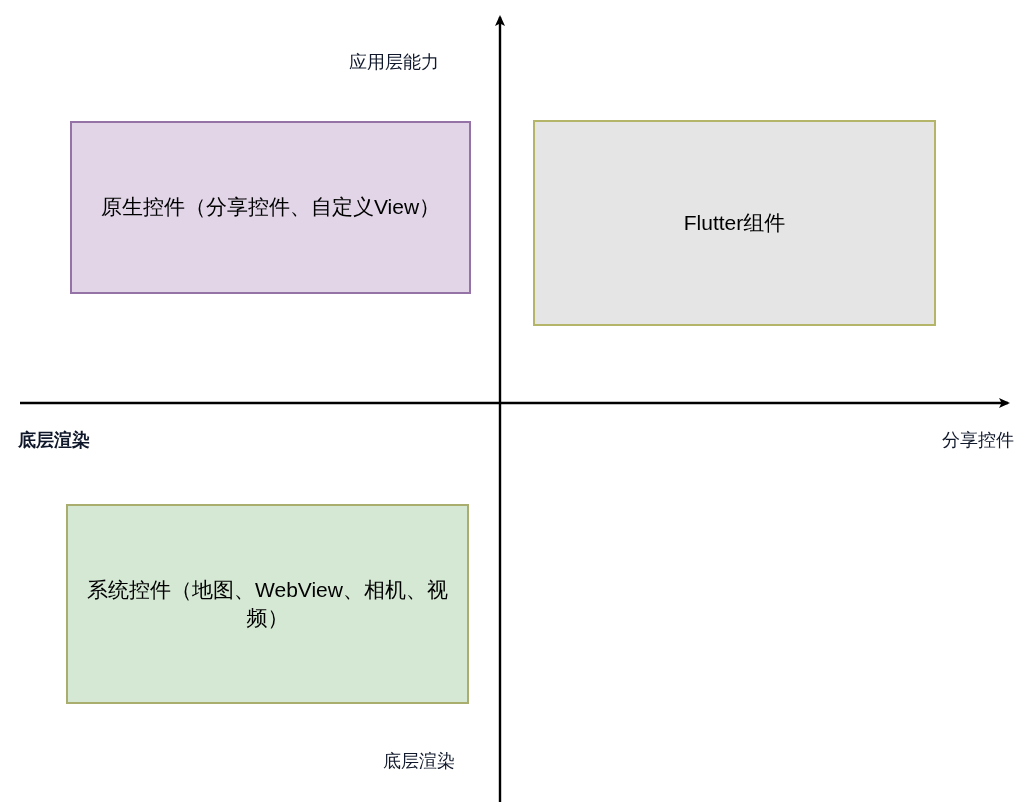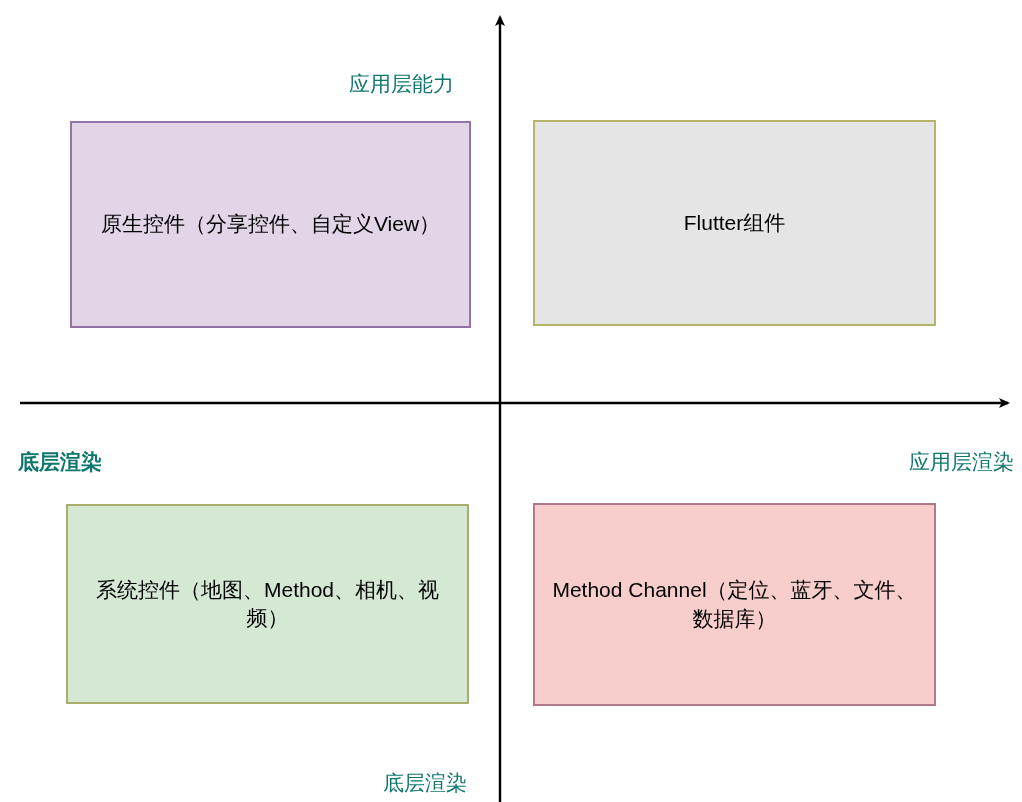--- a/index.html
+++ b/index.html
@@ -41,21 +41,21 @@
     line-height: 1.35;
     padding: 6px 14px;
   }
   .quad-box .label {
     display: block;
     width: 100%;
   }
 
   #box-top-left {
     left: 70px;  top: 121px;
-    width: 401px; height: 207px;
+    width: 401px; height: 173px;
     background: #e1d5e7;
     border-color: #9673a6;
   }
   #box-top-right {
     left: 533px; top: 120px;
     width: 403px; height: 206px;
     background: #e5e5e5;
     border-color: #b5b56a;
   }
   #box-bottom-left {
@@ -67,24 +67,23 @@
   #box-bottom-right {
     left: 533px; top: 503px;
     width: 403px; height: 203px;
     background: #f8cecc;
     border-color: #b07a8c;
   }
 
   
   .axis-caption {
     position: absolute;
-    color: #0f766e;
-    font-size: 21px;
+    color: #0f172a;
+    font-size: 18px;
     white-space: nowrap;
-    margin-top: 20px;
   }
   #caption-top    { left: 349px; top: 50px;  }
   #caption-bottom { left: 383px; top: 749px; }
   #caption-left   { left: 18px;  top: 428px; font-weight: bold; }
   #caption-right  { right: 8px;  top: 428px; }
 </style>
 </head>
 <body>
 
 <div id="canvas">
@@ -100,31 +99,28 @@
 
     <line x1="20" y1="403" x2="1008" y2="403" stroke="#000000" stroke-width="2.4" marker-end="url(#arrow-head)"></line>
   </svg>
 
   <div class="axis-caption" id="caption-top">应用层能力</div>
 
   <div class="axis-caption" id="caption-bottom">底层渲染</div>
 
   <div class="axis-caption" id="caption-left">底层渲染</div>
 
-  <div class="axis-caption" id="caption-right">应用层渲染</div>
+  <div class="axis-caption" id="caption-right">分享控件</div>
 
   <div class="quad-box" id="box-top-left">
     <span class="label">原生控件（分享控件、自定义View）</span>
   </div>
 
   <div class="quad-box" id="box-top-right">
     <span class="label">Flutter组件</span>
   </div>
 
   <div class="quad-box" id="box-bottom-left">
-    <span class="label">系统控件（地图、Method、相机、视频）</span>
+    <span class="label">系统控件（地图、WebView、相机、视频）</span>
   </div>
 
-  <div class="quad-box" id="box-bottom-right">
-    <span class="label">Method Channel（定位、蓝牙、文件、数据库）</span>
-  </div>
 
 </div>
 
 </body></html>

